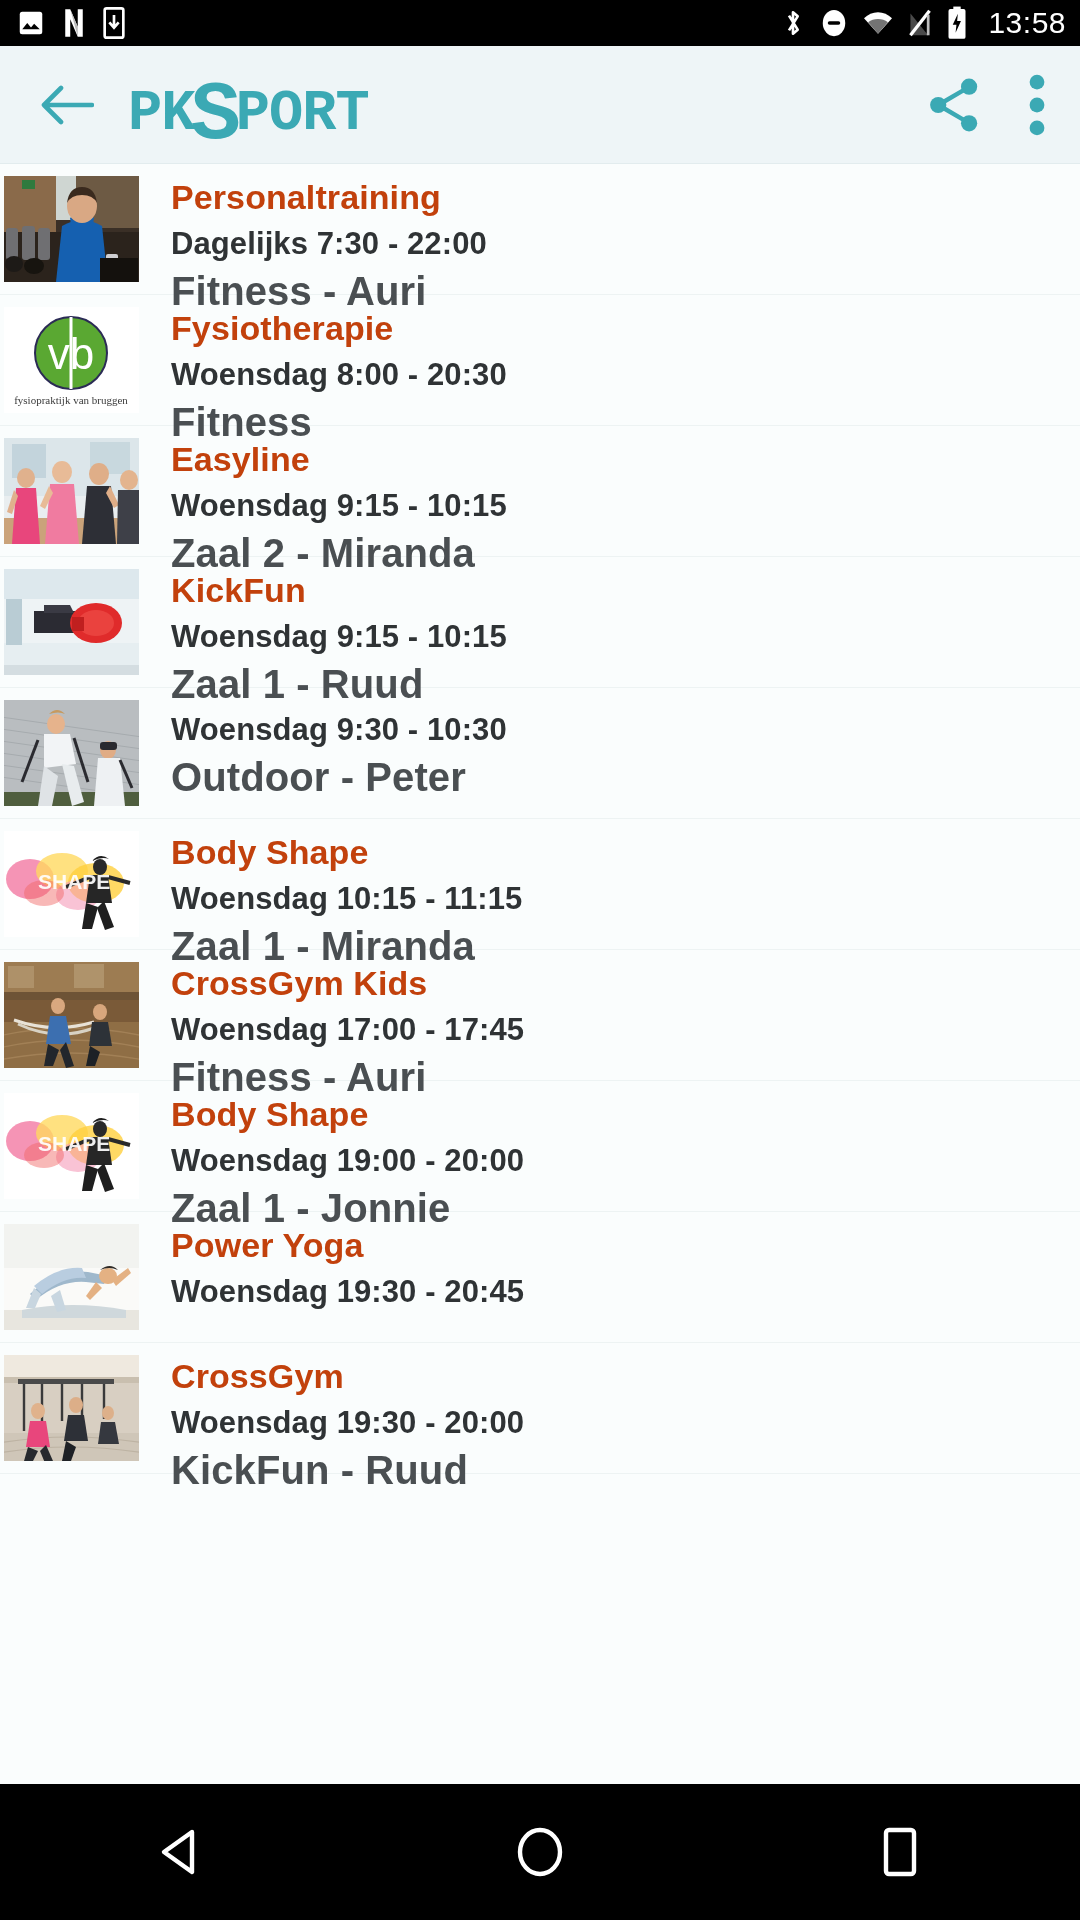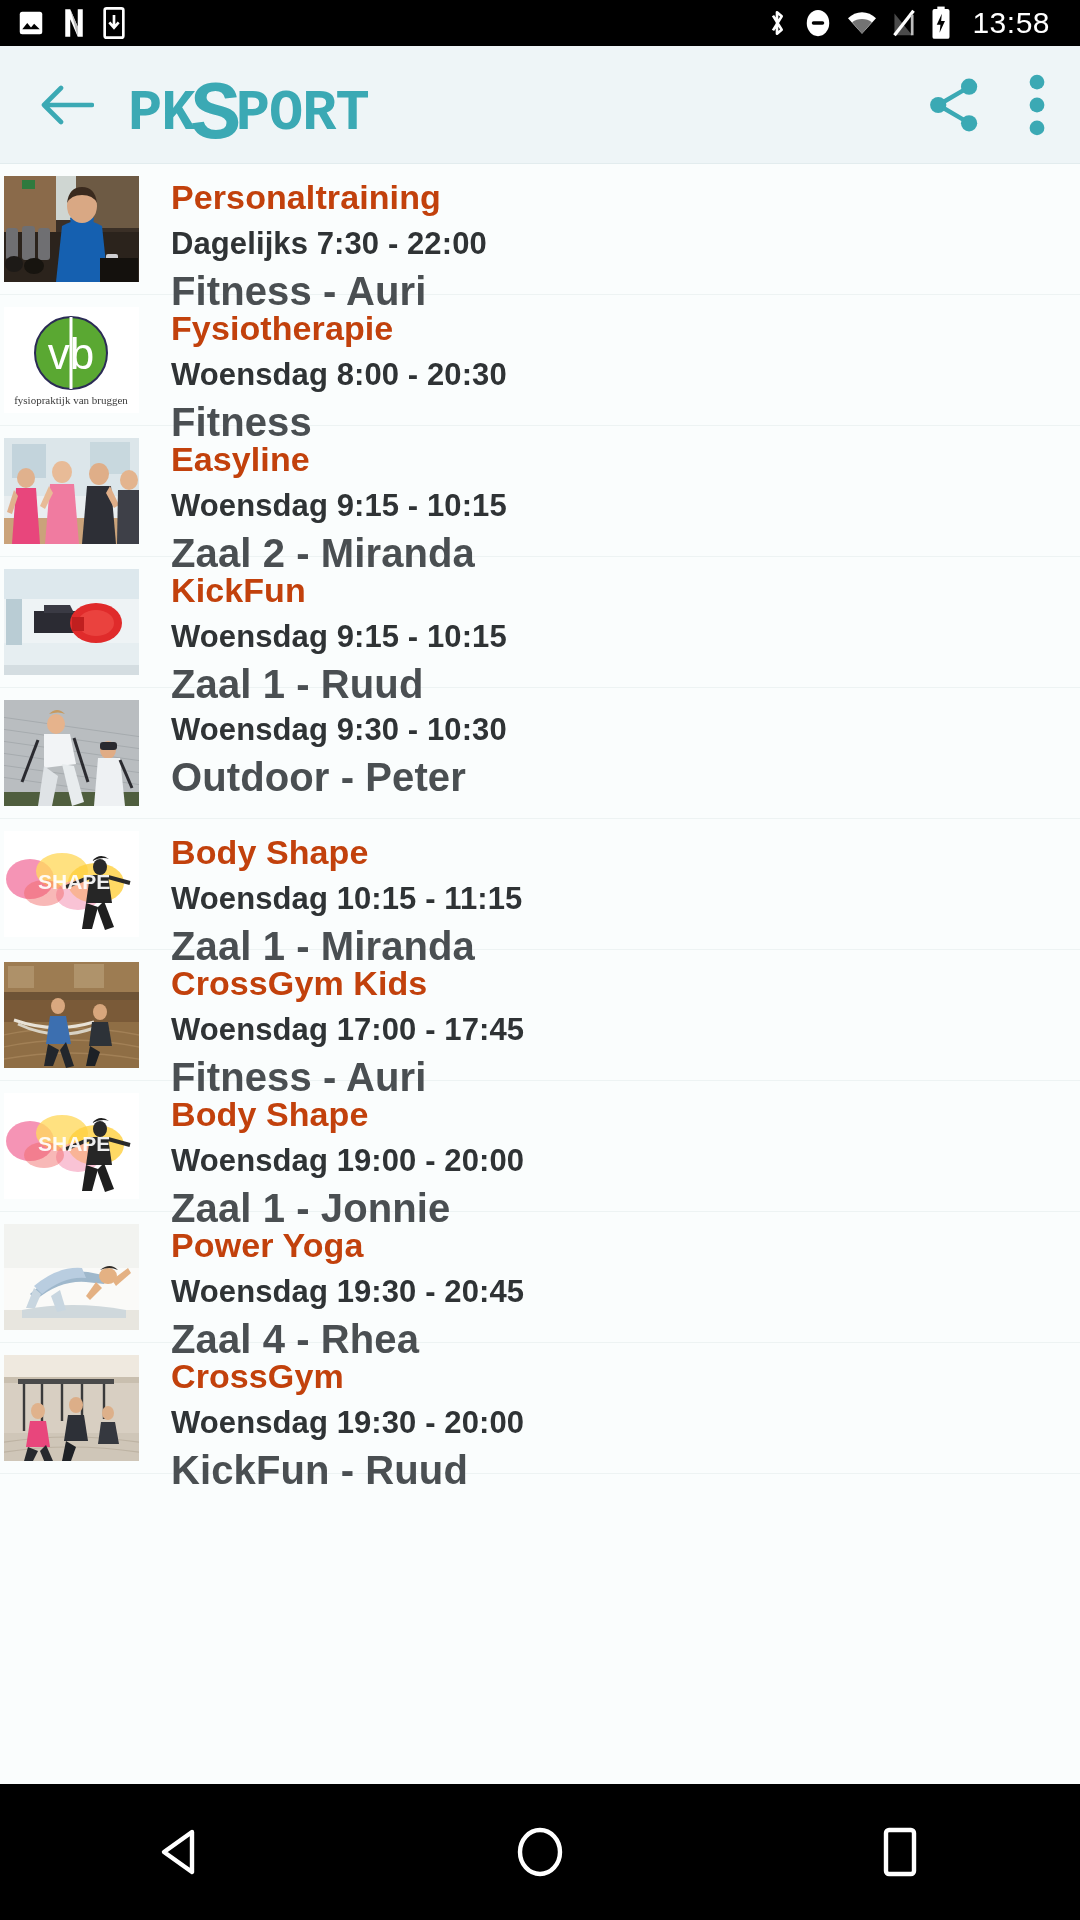--- a/index.html
+++ b/index.html
@@ -8,21 +8,21 @@
     background:#ffffff;
     font-family:"Liberation Sans", sans-serif;
     overflow:hidden;
   }
   #screen { width:1080px; height:1920px; position:relative; display:flex; flex-direction:column; }
 
   
   .statusbar{
     height:46px; background:#000; flex:0 0 46px;
     display:flex; align-items:center; justify-content:space-between;
-    padding:0 30px 0 16px;
+    padding:0 14px 0 16px;
   }
   .sb-left{ display:flex; align-items:center; gap:14px; }
   .sb-right{ display:flex; align-items:center; gap:13px; }
   .sb-clock{ color:#fff; font-size:30px; letter-spacing:.5px; margin-left:7px; font-family:"Liberation Sans",sans-serif; }
   .sb-ico{ display:block; }
 
   
   .appbar{
     height:118px; flex:0 0 118px; background:#eef5f7;
     display:flex; align-items:center; padding:0 34px 0 40px;
@@ -401,21 +401,20 @@
             <path d="M30 64l-8 20h9l6-14z" fill="#c8d6e0"></path>
             <path d="M56 66l6 20-9 2-6-16z" fill="#c8d6e0"></path>
             <path d="M92 58l-10 14 4 4 12-12z" fill="#e4b183"></path>
             <path d="M108 56l16-12 3 5-15 13z" fill="#e4b183"></path>
           </g>
         </svg>
       </div>
       <div class="rowtext">
         <div class="r-title">Power Yoga</div>
         <div class="r-time">Woensdag 19:30 - 20:45</div>
-        <div class="r-loc">Zaal 4 - Rhea</div>
       </div>
     </div>
 
     <div class="row">
       <div class="thumb">
         <svg viewBox="0 0 135 106" preserveAspectRatio="xMidYMid slice">
           <rect width="135" height="106" fill="#d8cfc2"></rect>
           <rect x="0" y="0" width="135" height="26" fill="#efe9df"></rect>
           <rect x="0" y="22" width="135" height="6" fill="#c9bfaf"></rect>
           <rect x="0" y="78" width="135" height="28" fill="#cfc6b8"></rect>

